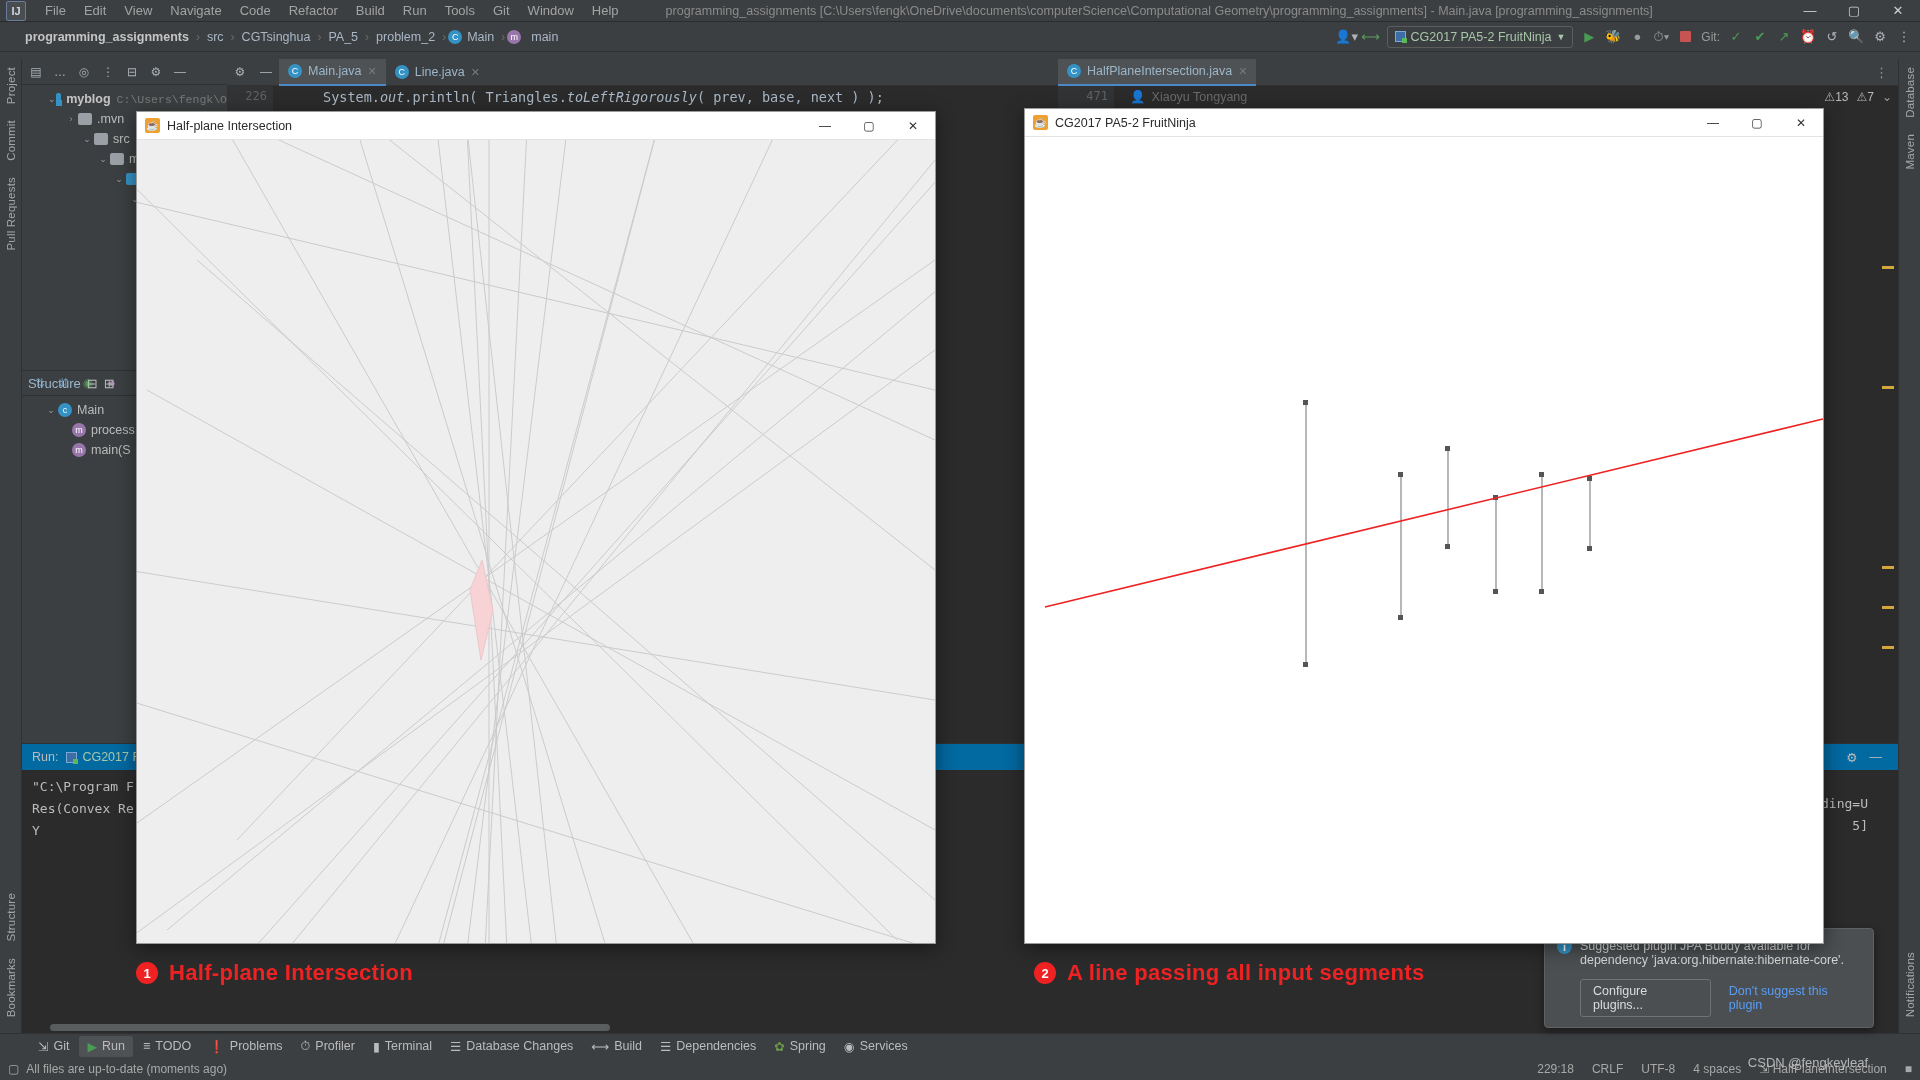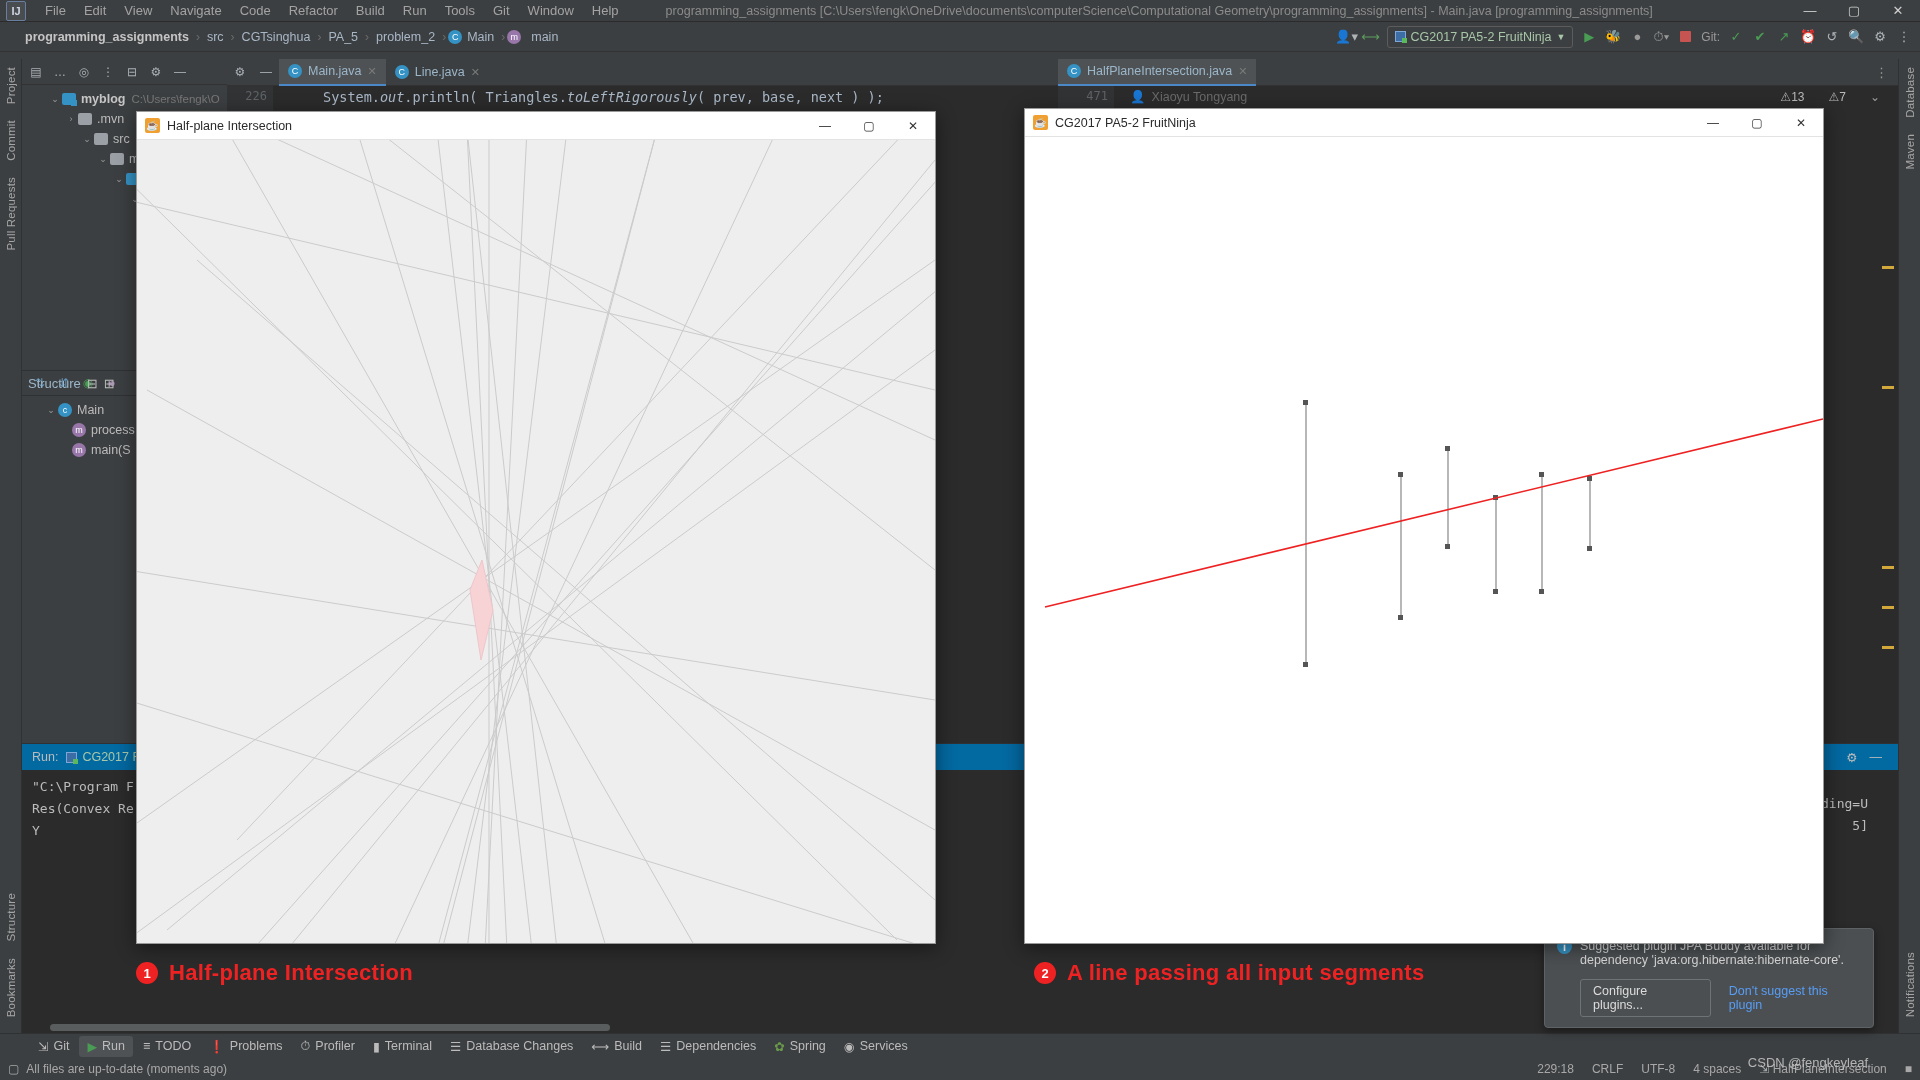--- a/index.html
+++ b/index.html
@@ -53,21 +53,21 @@
   
   .projpanel{position:absolute;left:22px;top:59px;width:205px;bottom:47px;background:#3c3f41;}
   .panelhdr{height:26px;display:flex;align-items:center;gap:4px;padding:0 4px;border-bottom:1px solid #323232;}
   .panelhdr .ti{width:20px;height:20px;display:flex;align-items:center;justify-content:center;color:#a9b0b6;font-size:12px;}
   .tree{padding:4px 0;font-size:12.5px;}
   .trow{display:flex;align-items:center;height:20px;padding-left:6px;white-space:nowrap;color:#bbbbbb;}
   .chev{width:14px;color:#9b9b9b;font-size:9px;display:inline-block;text-align:center;}
   .folder{width:14px;height:12px;background:#9aa0a6;border-radius:2px;margin-right:5px;position:relative;}
   .folder.blue{background:#3592c4;}
   .folder.src:after{content:"";position:absolute;right:-1px;bottom:-1px;width:6px;height:6px;background:#3592c4;}
-  .dim{color:#787878;font-size:11.5px;margin-left:6px;}
+  .dim{color:#787878;font-size:11.5px;margin-left:6px;font-family:Liberation Mono, monospace;}
   .structhdr{position:absolute;left:0;right:0;top:0;height:26px;display:flex;align-items:center;gap:6px;
     padding:0 6px;border-top:1px solid #2f3133;border-bottom:1px solid #2f3133;}
   .structpanel{position:absolute;left:22px;width:205px;top:370px;bottom:47px;background:#3c3f41;}
   .mball{width:14px;height:14px;border-radius:50%;display:inline-flex;align-items:center;justify-content:center;
     font-size:9px;color:#fff;margin-right:5px;}
   .mb-purple{background:#9876aa;}
   .mb-cls{background:#3592c4;}
 
   
   .editorwrap{position:absolute;left:227px;right:22px;top:59px;bottom:47px;background:#2b2b2b;}
@@ -76,21 +76,21 @@
   .etab{height:27px;display:flex;align-items:center;gap:6px;padding:0 9px;font-size:12.5px;color:#9cb6c9;}
   .etab.active{background:#4e5254;border-bottom:2px solid #4a88c7;}
   .cicon{width:14px;height:14px;border-radius:50%;background:#3592c4;color:#fff;font-size:9px;
     display:flex;align-items:center;justify-content:center;}
   .xc{color:#7a7a7a;font-size:11px;}
   .codearea{position:absolute;left:0;right:0;top:27px;bottom:0;background:#2b2b2b;overflow:hidden;}
   .gutter{position:absolute;left:0;top:0;bottom:0;width:46px;background:#313335;color:#606366;
     font-family:"DejaVu Sans Mono",monospace;font-size:12px;padding-top:3px;text-align:right;}
   .codeline{position:absolute;left:60px;top:3px;font-family:"DejaVu Sans Mono",monospace;font-size:13.5px;
     white-space:nowrap;color:#a9b7c6;margin-left:36px;} .fn{color:#ffc66d;} .it{font-style:italic;color:#a9b7c6;}
-  .inspect{position:absolute;right:18px;top:4px;display:flex;align-items:center;gap:24px;font-size:12px;}
+  .inspect{position:absolute;right:6px;top:4px;display:flex;align-items:center;gap:8px;font-size:12px;}
 
   
   .splitright{position:absolute;right:22px;top:59px;width:840px;bottom:47px;background:#2b2b2b;}
   .rtab{height:27px;background:#3c3f41;display:flex;align-items:center;border-bottom:1px solid #323232;}
 
   
   .runpanel{position:absolute;left:22px;right:22px;bottom:47px;height:290px;background:#0369a1;border-top:1px solid #2f3133;}
   .runhdr{height:26px;display:flex;align-items:center;gap:8px;padding:0 10px;color:#bbb;font-size:12.5px;}
   .console{position:absolute;left:0;right:0;top:26px;bottom:0;background:#2b2b2b;color:#bbbbbb;
     font-family:"DejaVu Sans Mono",monospace;font-size:13px;padding:6px 10px;line-height:22px;white-space:pre;}

